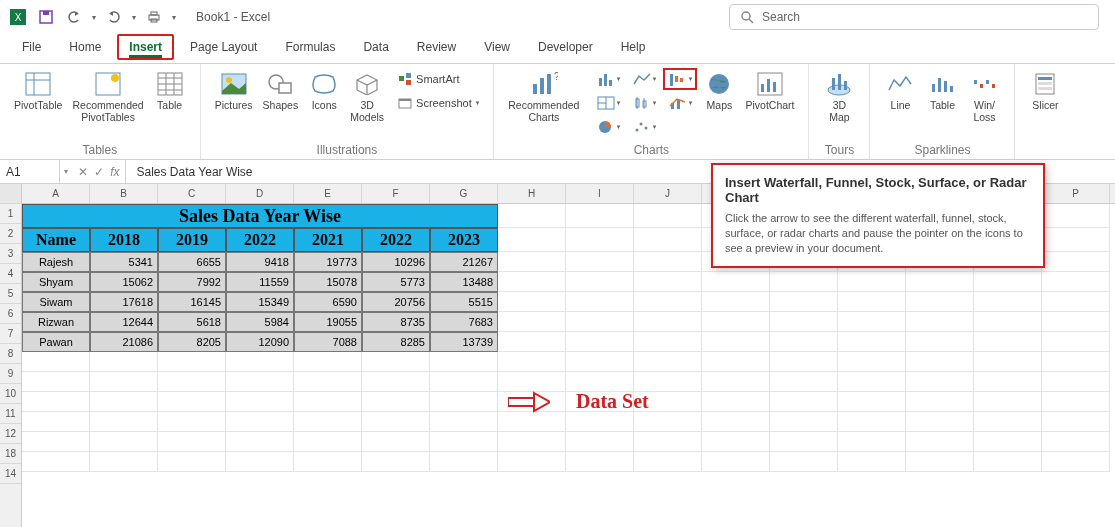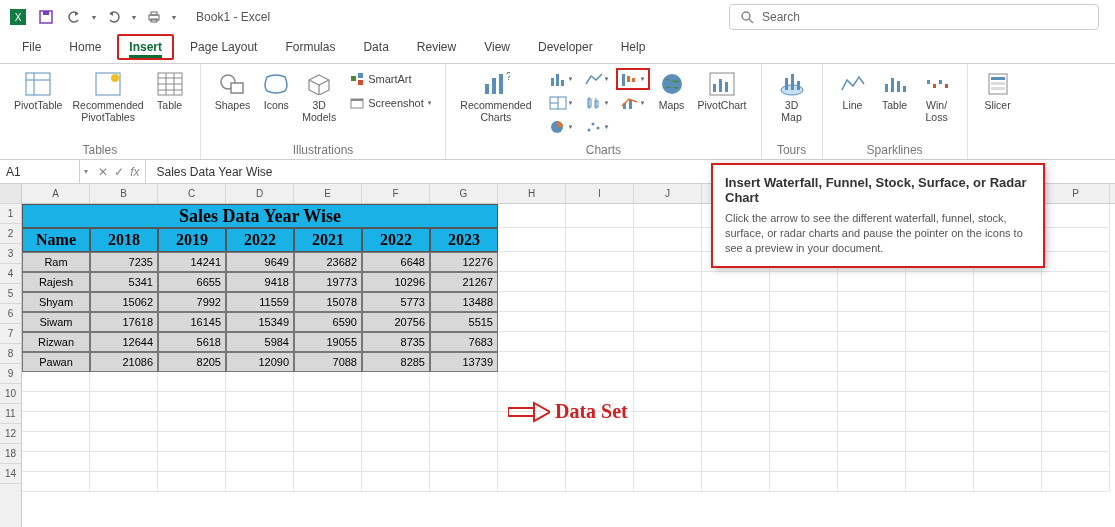--- a/index.html
+++ b/index.html
@@ -27,21 +27,21 @@
 .btn-icon-big { width: 32px; height: 28px; display: flex; align-items: center; justify-content: center; }
 .btn-label { font-size: 10.5px; color: #444; text-align: center; line-height: 1.1; }
 .row-btns { display: flex; gap: 2px; }
 .small-btn { display: flex; align-items: center; font-size: 11px; color: #444; padding: 2px 4px; cursor: pointer; gap: 4px; height: 22px; }
 .chart-mini { width: 34px; height: 22px; display:flex; align-items:center; justify-content:center; border:1px solid transparent; cursor:pointer; }
 .chart-mini .caret { font-size: 7px; color:#666; margin-left:2px; }
 .chart-highlighted { border: 2px solid #d02020; }
 
 
 .formula-row { height: 24px; display: flex; align-items: center; border-bottom: 1px solid #d0d0d0; font-size: 12px; }
-.namebox { width: 80px; border-right: 1px solid #d0d0d0; padding: 0 6px; color:#333; height:100%; display:flex; align-items:center; }
+.namebox { width: 60px; border-right: 1px solid #d0d0d0; padding: 0 6px; color:#333; height:100%; display:flex; align-items:center; }
 .fx-ctrl { display:flex; align-items:center; gap:6px; padding:0 6px; border-right:1px solid #d0d0d0; height:100%; color:#888; }
 .formula-input { flex:1; padding:0 10px; color:#333; }
 
 
 .grid-area { position: relative; display: flex; height: calc(527px - 34px - 30px - 96px - 24px); }
 .rowhdrs { width: 22px; background: #f0f0f0; border-right:1px solid #ccc; display:flex; flex-direction:column; }
 .rowhdr { height: 20px; border-bottom:1px solid #d8d8d8; font-size:10px; color:#555; display:flex; align-items:center; justify-content:center; }
 .rowhdr.first { background:#e7e7e7; }
 .cols { flex:1; overflow:hidden; }
 .colhdrs { height:20px; display:flex; background:#f0f0f0; border-bottom:1px solid #ccc; }
@@ -57,21 +57,21 @@
 .data-row.name { justify-content:center; }
 .data-row.num { justify-content:flex-end; }
 
 
 .tooltip-box { position:absolute; background:#fff; border:1px solid #bbb; box-shadow:2px 2px 8px rgba(0,0,0,0.3); padding:10px 12px; width:332px; top:164px; left:712px; }
 .tooltip-box.highlighted { outline: 2px solid #d02020; outline-offset:-1px; }
 .tooltip-title { font-weight:600; font-size:13px; color:#333; margin-bottom:6px; }
 .tooltip-body { font-size:11px; color:#555; line-height:1.35; }
 
 
-.arrow-note { position:absolute; top:400px; left:508px; display:flex; align-items:center; gap:5px; }
+.arrow-note { position:absolute; top:390px; left:508px; display:flex; align-items:center; gap:26px; }
 .arrow-label { font-family: Georgia, serif; font-weight:bold; font-size:20px; color:#d02020; }
 
 
 .wA{width:68px}.wB{width:68px}.wC{width:68px}.wD{width:68px}.wE{width:68px}.wF{width:68px}.wG{width:68px}
 .wH,.wI,.wJ,.wK,.wL,.wM,.wN,.wO,.wP{width:68px}
 </style>
 </head>
 <body>
 
 <div class="titlebar">
@@ -167,20 +167,30 @@
             </svg>
           </div>
         <div class="btn-label">Table</div>
       </div>
     </div>
     <div class="group-label">Tables</div>
   </div>
 
   <div class="group">
     <div class="row-btns">
+      <div class="btn-col">
+        <div class="btn-icon-big">
+            <svg width="26" height="22">
+              <rect x="1" y="1" width="24" height="20" fill="#c5e0f5" stroke="#5b8fb9"></rect>
+              <circle cx="8" cy="7" r="3" fill="#f0c020"></circle>
+              <path d="M1 18 L10 10 L18 16 L25 10 L25 21 L1 21 Z" fill="#4a8a3a"></path>
+            </svg>
+          </div>
+        <div class="btn-label">Pictures</div>
+      </div>
       <div class="btn-col">
         <div class="btn-icon-big">
             <svg width="26" height="22">
               <circle cx="9" cy="9" r="7" fill="none" stroke="#888" stroke-width="1.5"></circle>
               <rect x="12" y="10" width="12" height="10" fill="#fff" stroke="#888" stroke-width="1.5"></rect>
             </svg>
           </div>
         <div class="btn-label">Shapes</div>
       </div>
       <div class="btn-col">
@@ -471,38 +481,20 @@
           <div class="cell wK"></div>
           <div class="cell wL"></div>
           <div class="cell wM"></div>
           <div class="cell wN"></div>
           <div class="cell wO"></div>
           <div class="cell wP"></div>
       </div>
 
       <div id="data-rows">
           <div class="gridrow">
-            <div class="cell data-row name wA">Ram</div>
-            <div class="cell data-row num wB">7235</div>
-            <div class="cell data-row num wC">14241</div>
-            <div class="cell data-row num wD">9649</div>
-            <div class="cell data-row num wE">23682</div>
-            <div class="cell data-row num wF">6648</div>
-            <div class="cell data-row num wG">12276</div>
-            <div class="cell wH"></div>
-            <div class="cell wI"></div>
-            <div class="cell wJ"></div>
-            <div class="cell wK"></div>
-            <div class="cell wL"></div>
-            <div class="cell wM"></div>
-            <div class="cell wN"></div>
-            <div class="cell wO"></div>
-            <div class="cell wP"></div>
-          </div>
-          <div class="gridrow">
             <div class="cell data-row name wA">Rajesh</div>
             <div class="cell data-row num wB">5341</div>
             <div class="cell data-row num wC">6655</div>
             <div class="cell data-row num wD">9418</div>
             <div class="cell data-row num wE">19773</div>
             <div class="cell data-row num wF">10296</div>
             <div class="cell data-row num wG">21267</div>
             <div class="cell wH"></div>
             <div class="cell wI"></div>
             <div class="cell wJ"></div>

